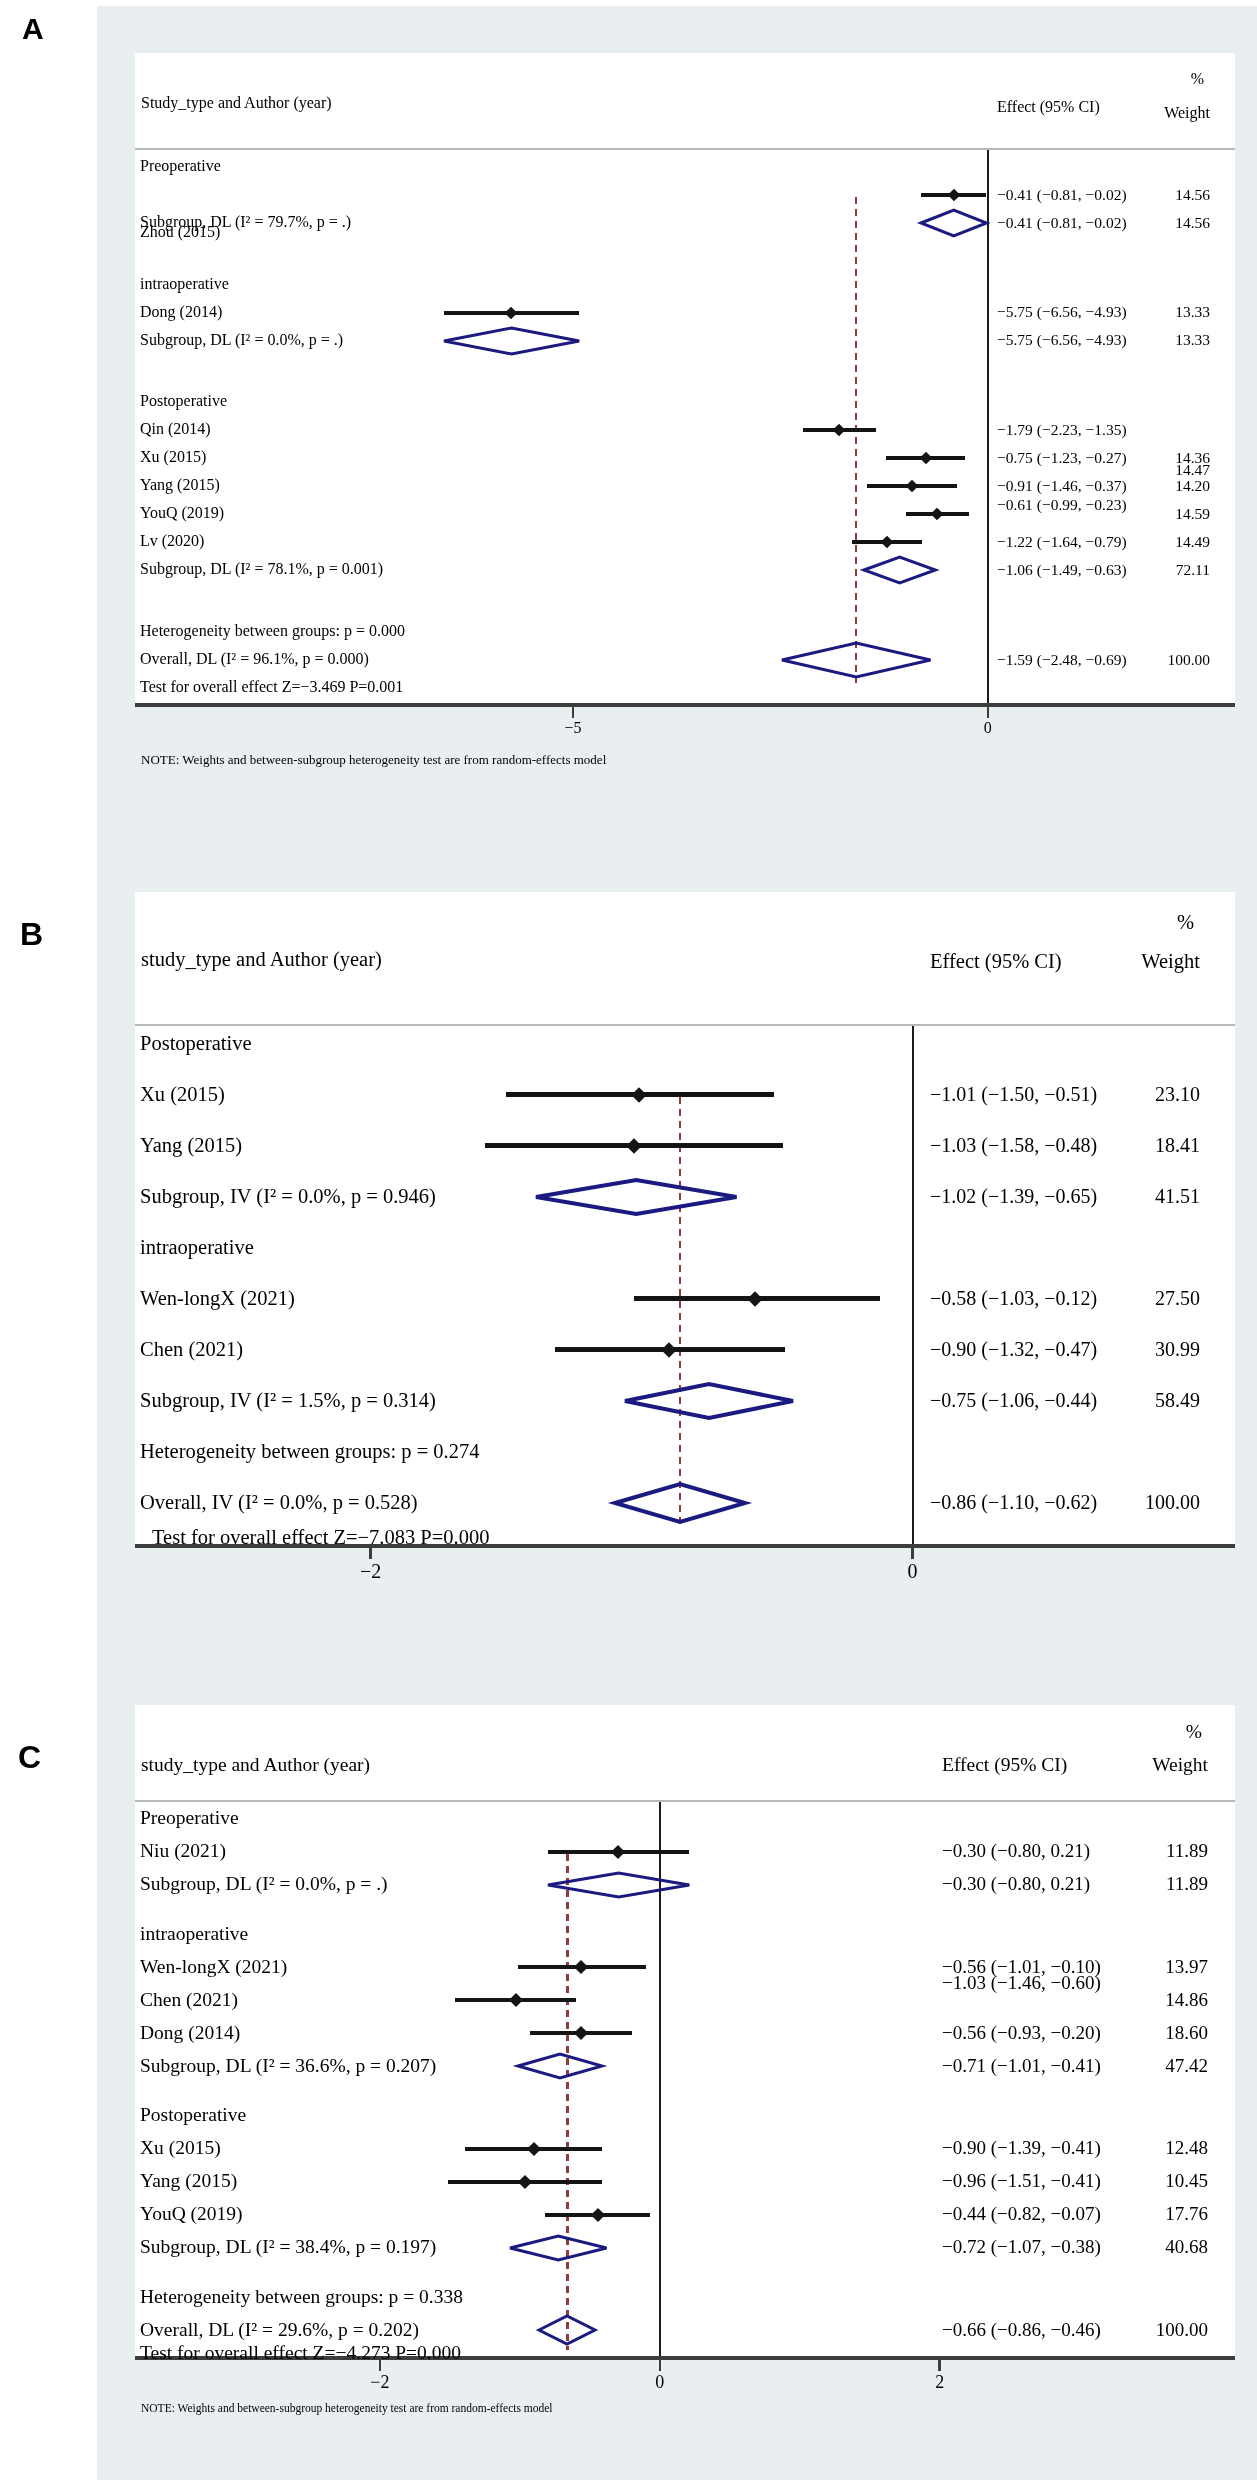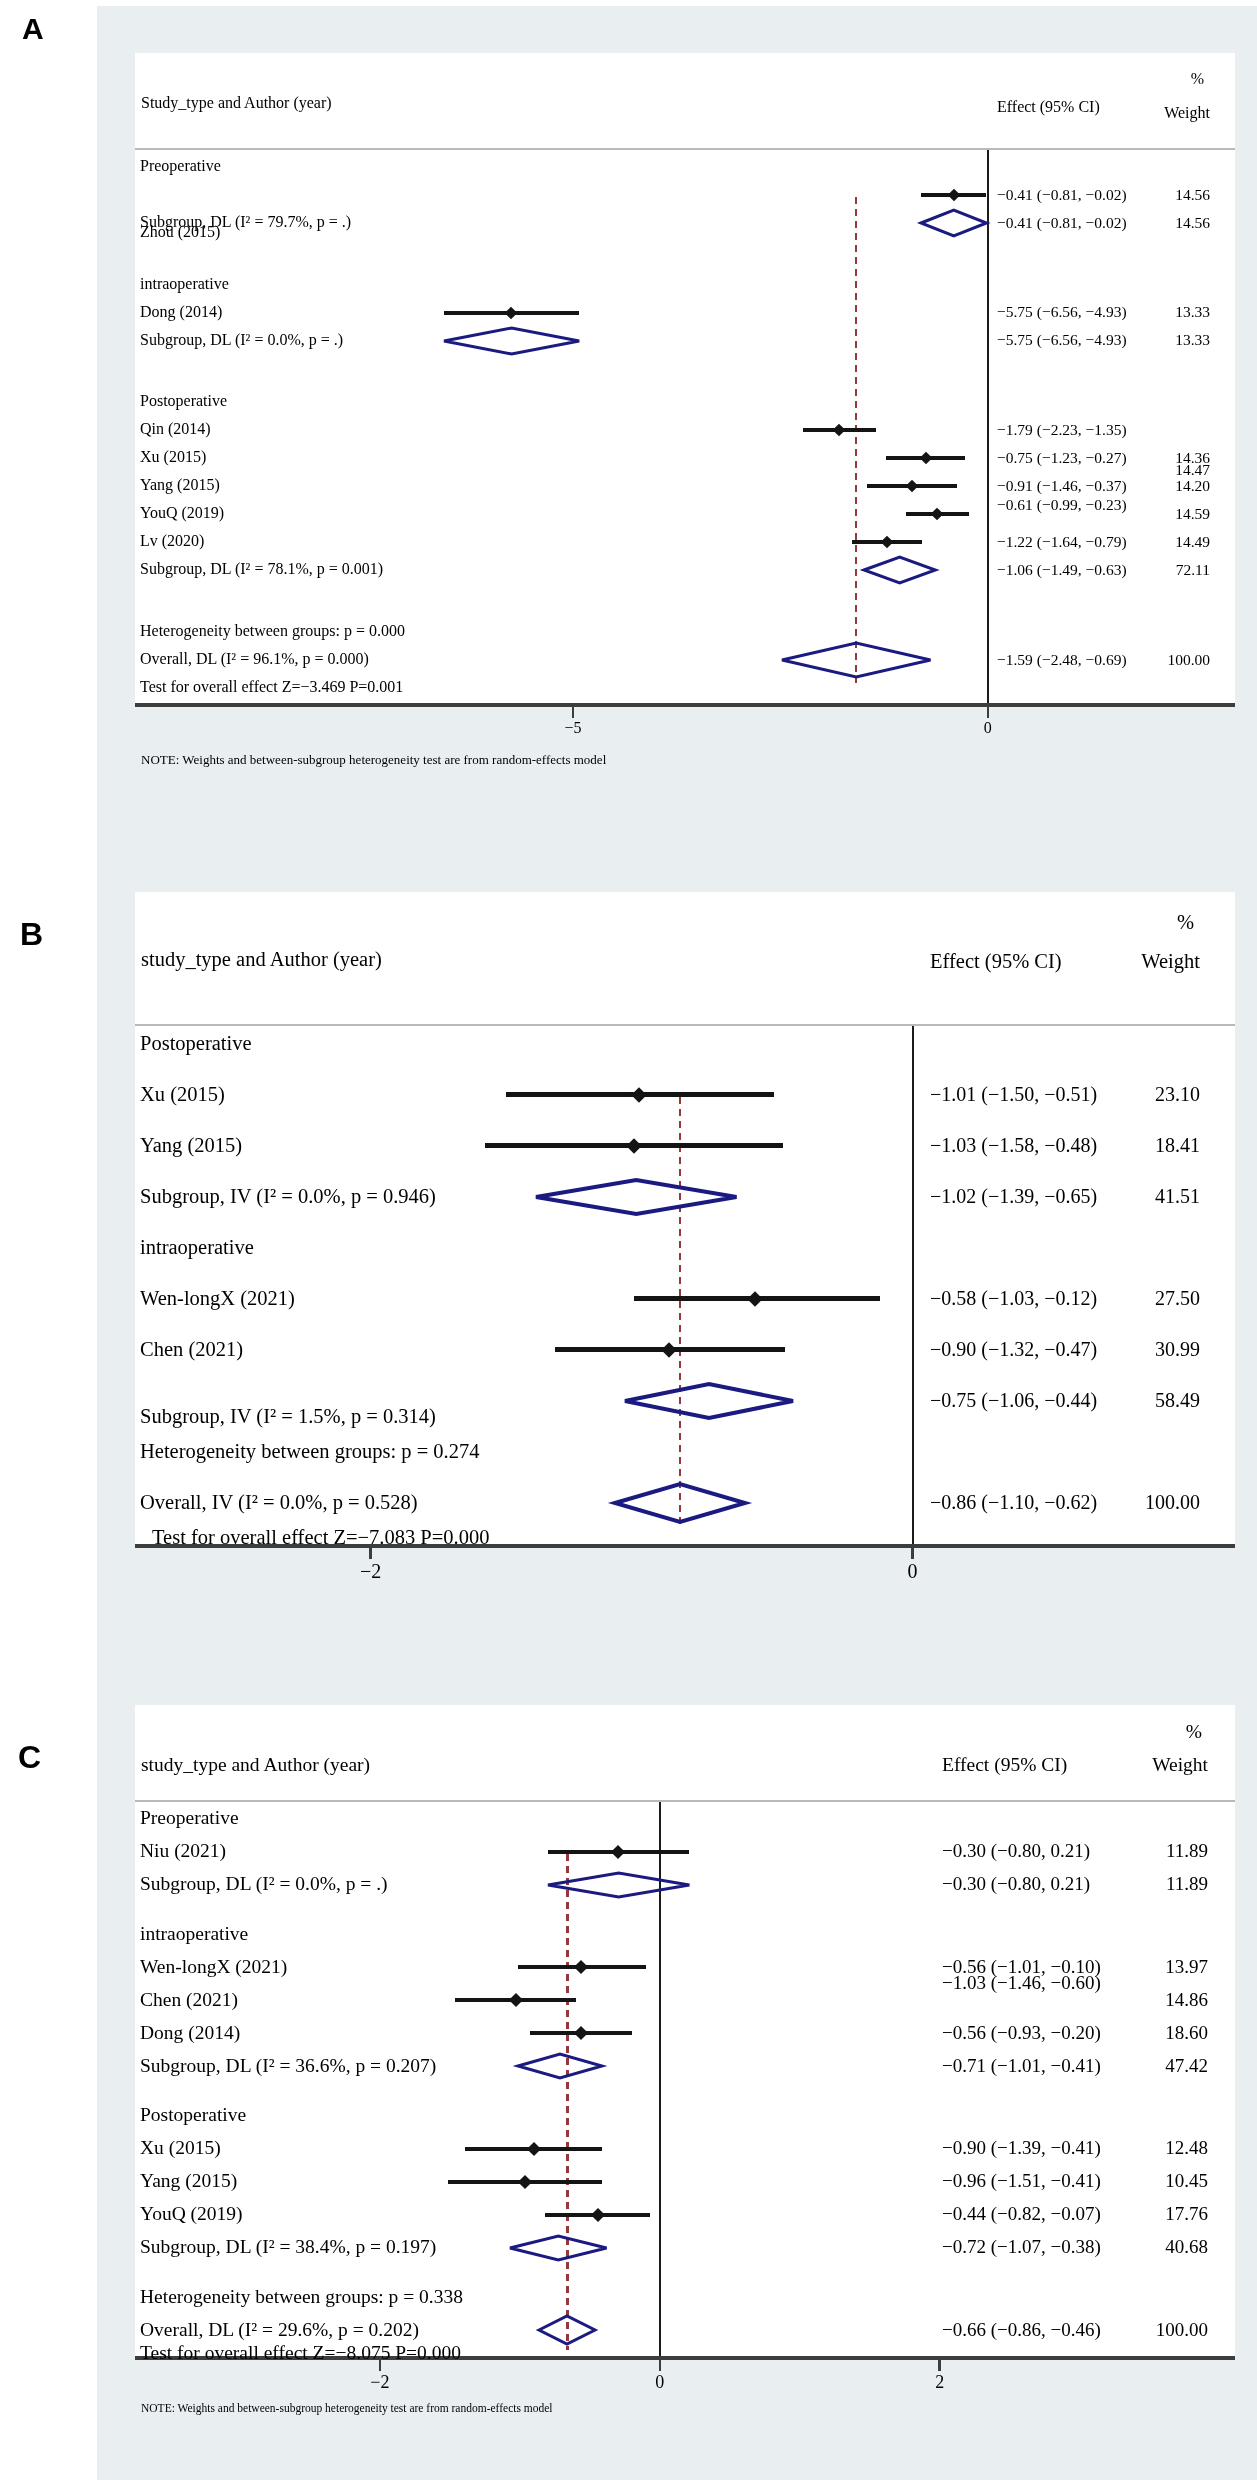--- a/index.html
+++ b/index.html
@@ -142,21 +142,21 @@
         <div class="rlabel" style="left: 5px; top: 393.79px; font-size: 20.5px; line-height: 24.19px; z-index: 3;">Wen-longX (2021)</div>
         <div style="left: 498.522px; top: 404px; width: 246.552px; height: 5px; background: rgb(20, 20, 20); z-index: 2;"></div>
         <div style="left: 620.443px; top: 406.5px; width: 11px; height: 11px; background: rgb(20, 20, 20); transform: translate(-50%, -50%) rotate(45deg); z-index: 2;"></div>
         <div class="reffect" style="left: 795px; top: 394.5px; font-size: 20px; z-index: 3;">−0.58 (−1.03, −0.12)</div>
         <div class="rweight" style="left: 945px; width: 120px; top: 394.5px; font-size: 20px; z-index: 3;">27.50</div>
         <div class="rlabel" style="left: 5px; top: 444.79px; font-size: 20.5px; line-height: 24.19px; z-index: 3;">Chen (2021)</div>
         <div style="left: 419.951px; top: 455px; width: 230.296px; height: 5px; background: rgb(20, 20, 20); z-index: 2;"></div>
         <div style="left: 533.744px; top: 457.5px; width: 11px; height: 11px; background: rgb(20, 20, 20); transform: translate(-50%, -50%) rotate(45deg); z-index: 2;"></div>
         <div class="reffect" style="left: 795px; top: 445.5px; font-size: 20px; z-index: 3;">−0.90 (−1.32, −0.47)</div>
         <div class="rweight" style="left: 945px; width: 120px; top: 445.5px; font-size: 20px; z-index: 3;">30.99</div>
-        <div class="rlabel" style="left: 5px; top: 495.79px; font-size: 20.5px; line-height: 24.19px; z-index: 3; margin-top: 16px;">Subgroup, IV (I² = 1.5%, p = 0.314)</div>
+        <div class="rlabel" style="left: 5px; top: 495.79px; font-size: 20.5px; line-height: 24.19px; z-index: 3;">Subgroup, IV (I² = 1.5%, p = 0.314)</div>
         <svg width="171.98029556650255" height="38" style="position: absolute; left: 488.394px; top: 489.5px; overflow: visible; z-index: 2;">
           <polygon points="2,19 85.99014778325127,2 169.98029556650255,19 85.99014778325127,36" fill="none" stroke="#1a1a80" stroke-width="4"></polygon>
         </svg>
         <div class="reffect" style="left: 795px; top: 496.5px; font-size: 20px; z-index: 3;">−0.75 (−1.06, −0.44)</div>
         <div class="rweight" style="left: 945px; width: 120px; top: 496.5px; font-size: 20px; z-index: 3;">58.49</div>
         <div class="rlabel" style="left: 5px; top: 546.79px; font-size: 20.5px; line-height: 24.19px; z-index: 3;">Heterogeneity between groups: p = 0.274</div>
         <div class="rlabel" style="left: 5px; top: 597.79px; font-size: 20.5px; line-height: 24.19px; z-index: 3;">Overall, IV (I² = 0.0%, p = 0.528)</div>
         <svg width="134.0492610837439" height="42" style="position: absolute; left: 477.557px; top: 589.5px; overflow: visible; z-index: 2;">
           <polygon points="2,21 67.02463054187194,2 132.0492610837439,21 67.02463054187194,40" fill="none" stroke="#1a1a80" stroke-width="4"></polygon>
         </svg>
@@ -236,21 +236,21 @@
         </svg>
         <div class="reffect" style="left: 807px; top: 531.1px; font-size: 19px; z-index: 3;">−0.72 (−1.07, −0.38)</div>
         <div class="rweight" style="left: 953px; width: 120px; top: 531.1px; font-size: 19px; z-index: 3;">40.68</div>
         <div class="rlabel" style="left: 5px; top: 579.91px; font-size: 19.5px; line-height: 23.01px; z-index: 3;">Heterogeneity between groups: p = 0.338</div>
         <div class="rlabel" style="left: 5px; top: 612.91px; font-size: 19.5px; line-height: 23.01px; z-index: 3;">Overall, DL (I² = 29.6%, p = 0.202)</div>
         <svg width="59.97964376590329" height="32" style="position: absolute; left: 402.453px; top: 609px; overflow: visible; z-index: 2;">
           <polygon points="2,16 29.989821882951645,2 57.97964376590329,16 29.989821882951645,30" fill="none" stroke="#1a1a80" stroke-width="3"></polygon>
         </svg>
         <div class="reffect" style="left: 807px; top: 613.6px; font-size: 19px; z-index: 3;">−0.66 (−0.86, −0.46)</div>
         <div class="rweight" style="left: 953px; width: 120px; top: 613.6px; font-size: 19px; z-index: 3;">100.00</div>
-        <div class="rlabel" style="left: 5px; top: 636.01px; font-size: 19.5px; line-height: 23.01px; z-index: 3;">Test for overall effect Z=−8.075 P=0.000</div>
+        <div class="rlabel" style="left: 5px; top: 636.01px; font-size: 19.5px; line-height: 23.01px; z-index: 3;">Test for overall effect Z=−4.273 P=0.000</div>
         <div style="left: 243.661px; top: 655px; width: 2.5px; height: 11px; background: rgb(61, 61, 61);"></div>
         <div class="tick-label" style="left: 214.911px; top: 668px; width: 60px; font-size: 18px;">−2</div>
         <div style="left: 523.559px; top: 655px; width: 2.5px; height: 11px; background: rgb(61, 61, 61);"></div>
         <div class="tick-label" style="left: 494.809px; top: 668px; width: 60px; font-size: 18px;">0</div>
         <div style="left: 803.457px; top: 655px; width: 2.5px; height: 11px; background: rgb(61, 61, 61);"></div>
         <div class="tick-label" style="left: 774.707px; top: 668px; width: 60px; font-size: 18px;">2</div>
       </div>
     <div class="axis-line" style="top: 651px; background: rgb(61, 61, 61);"></div>
   </section>
 

